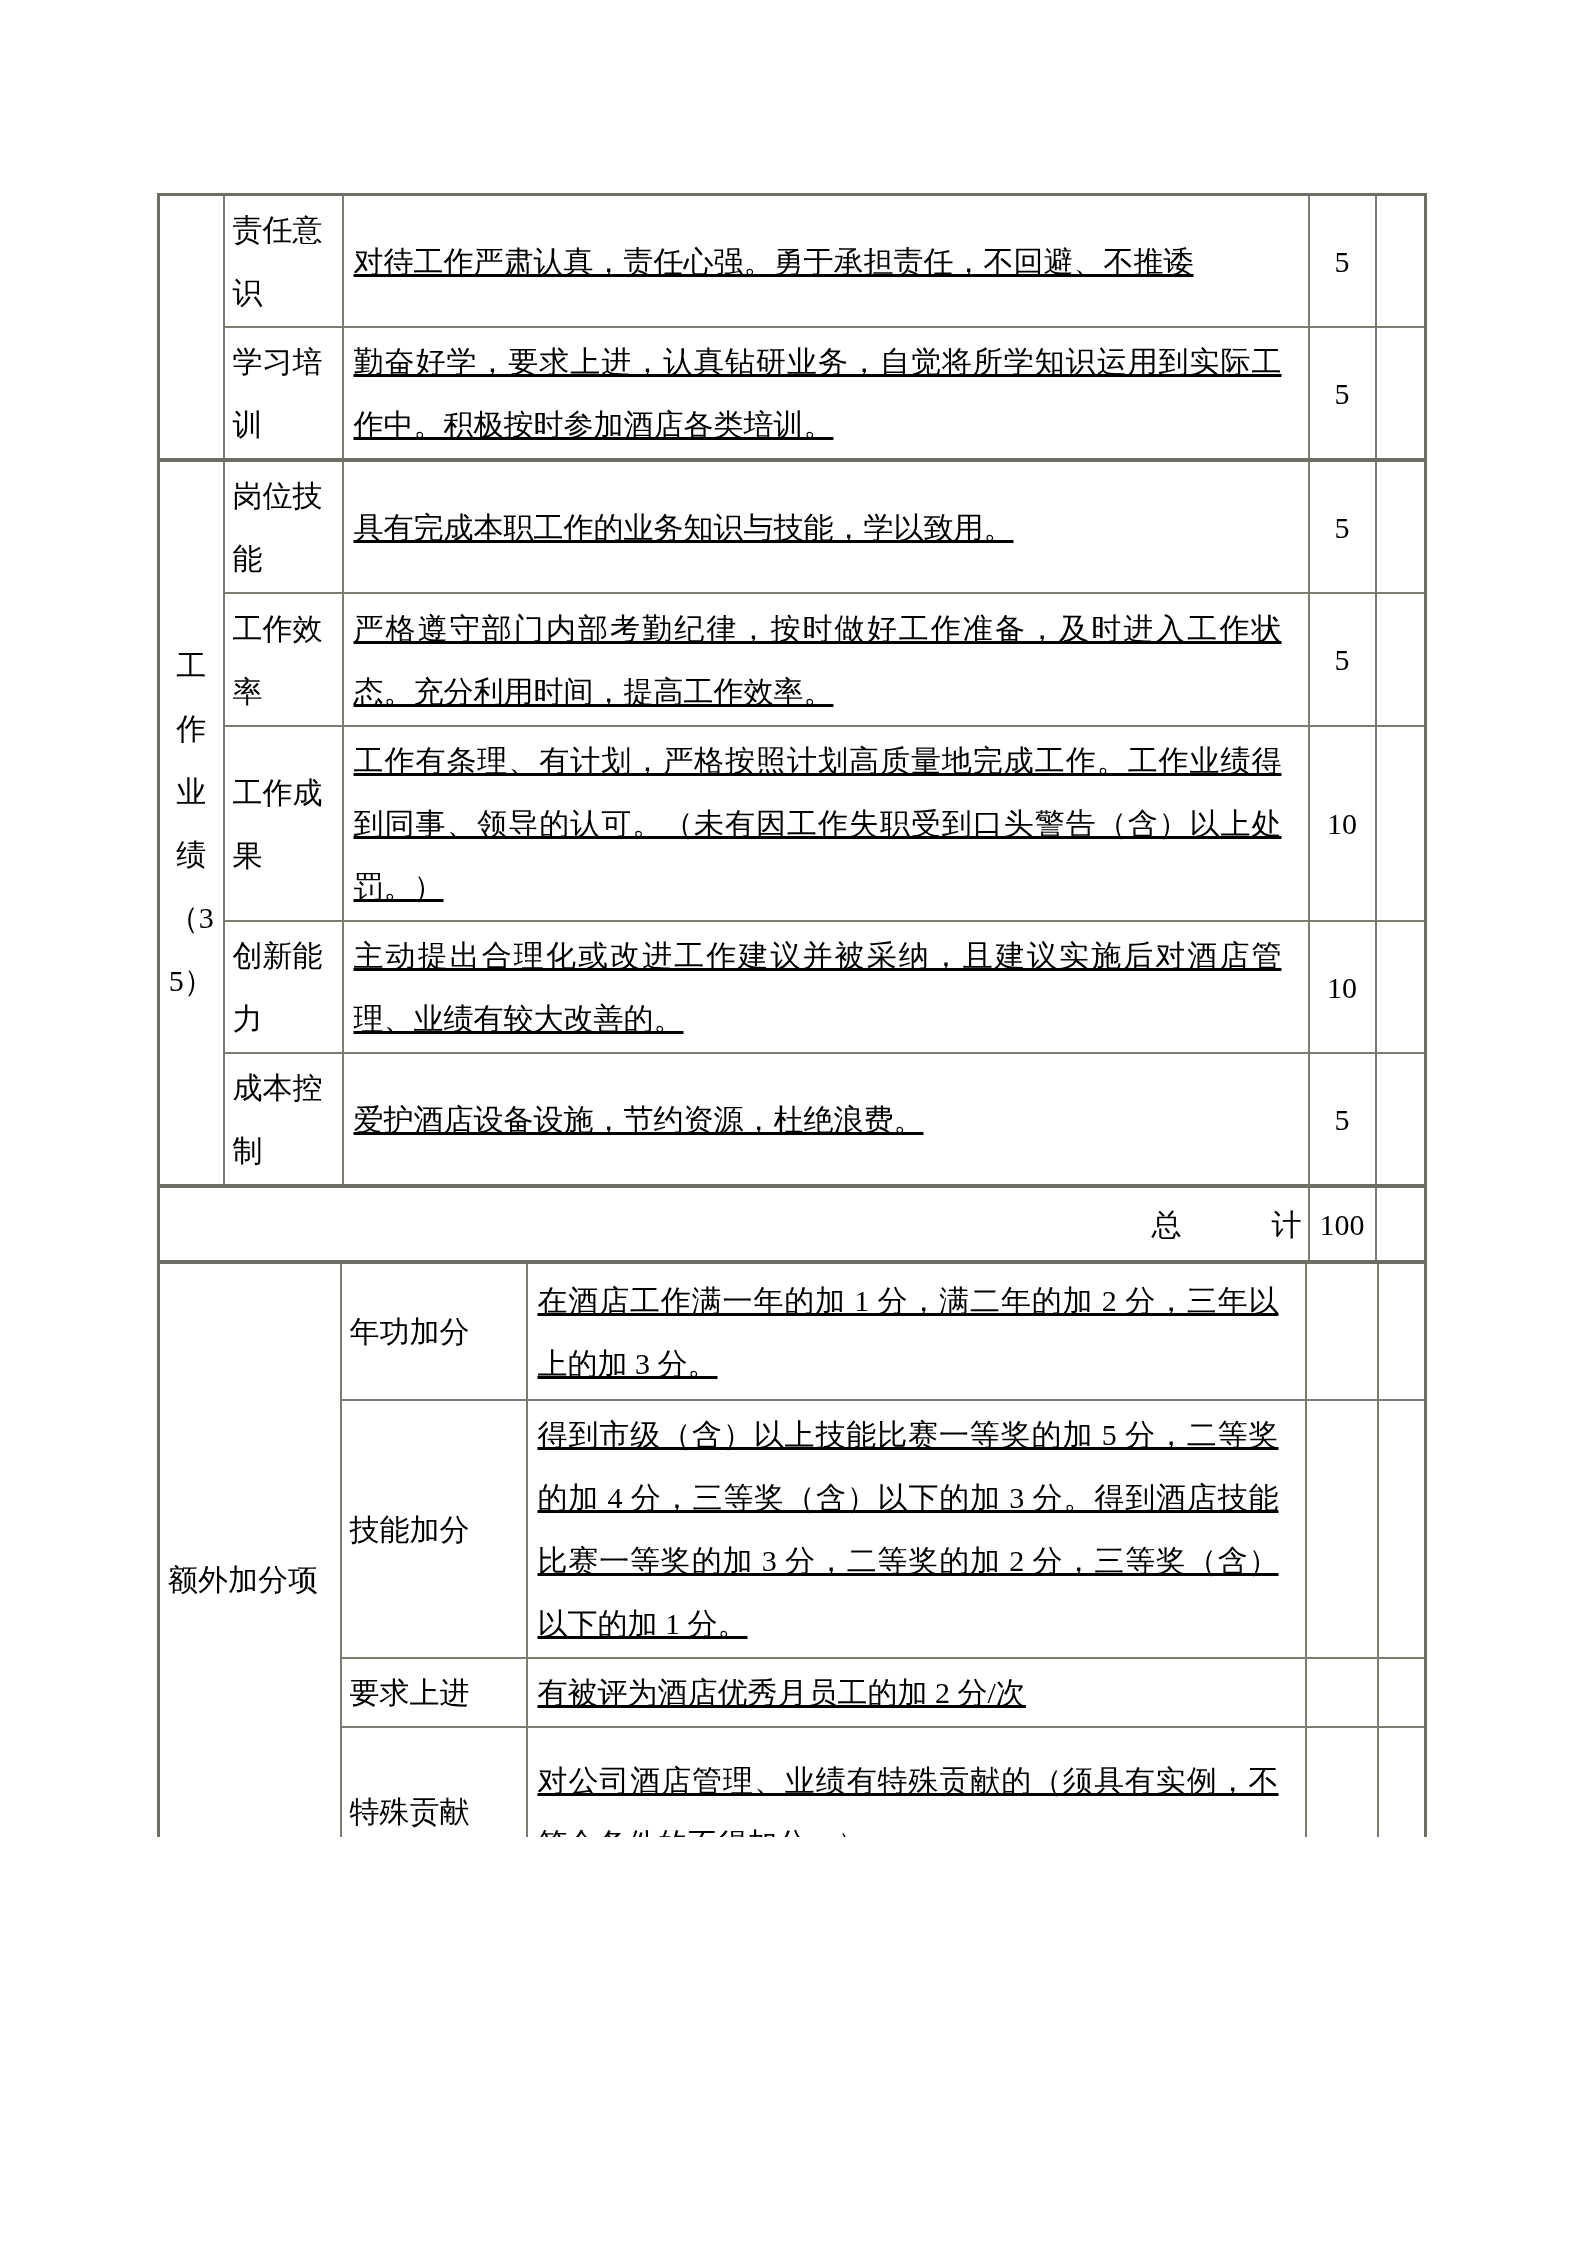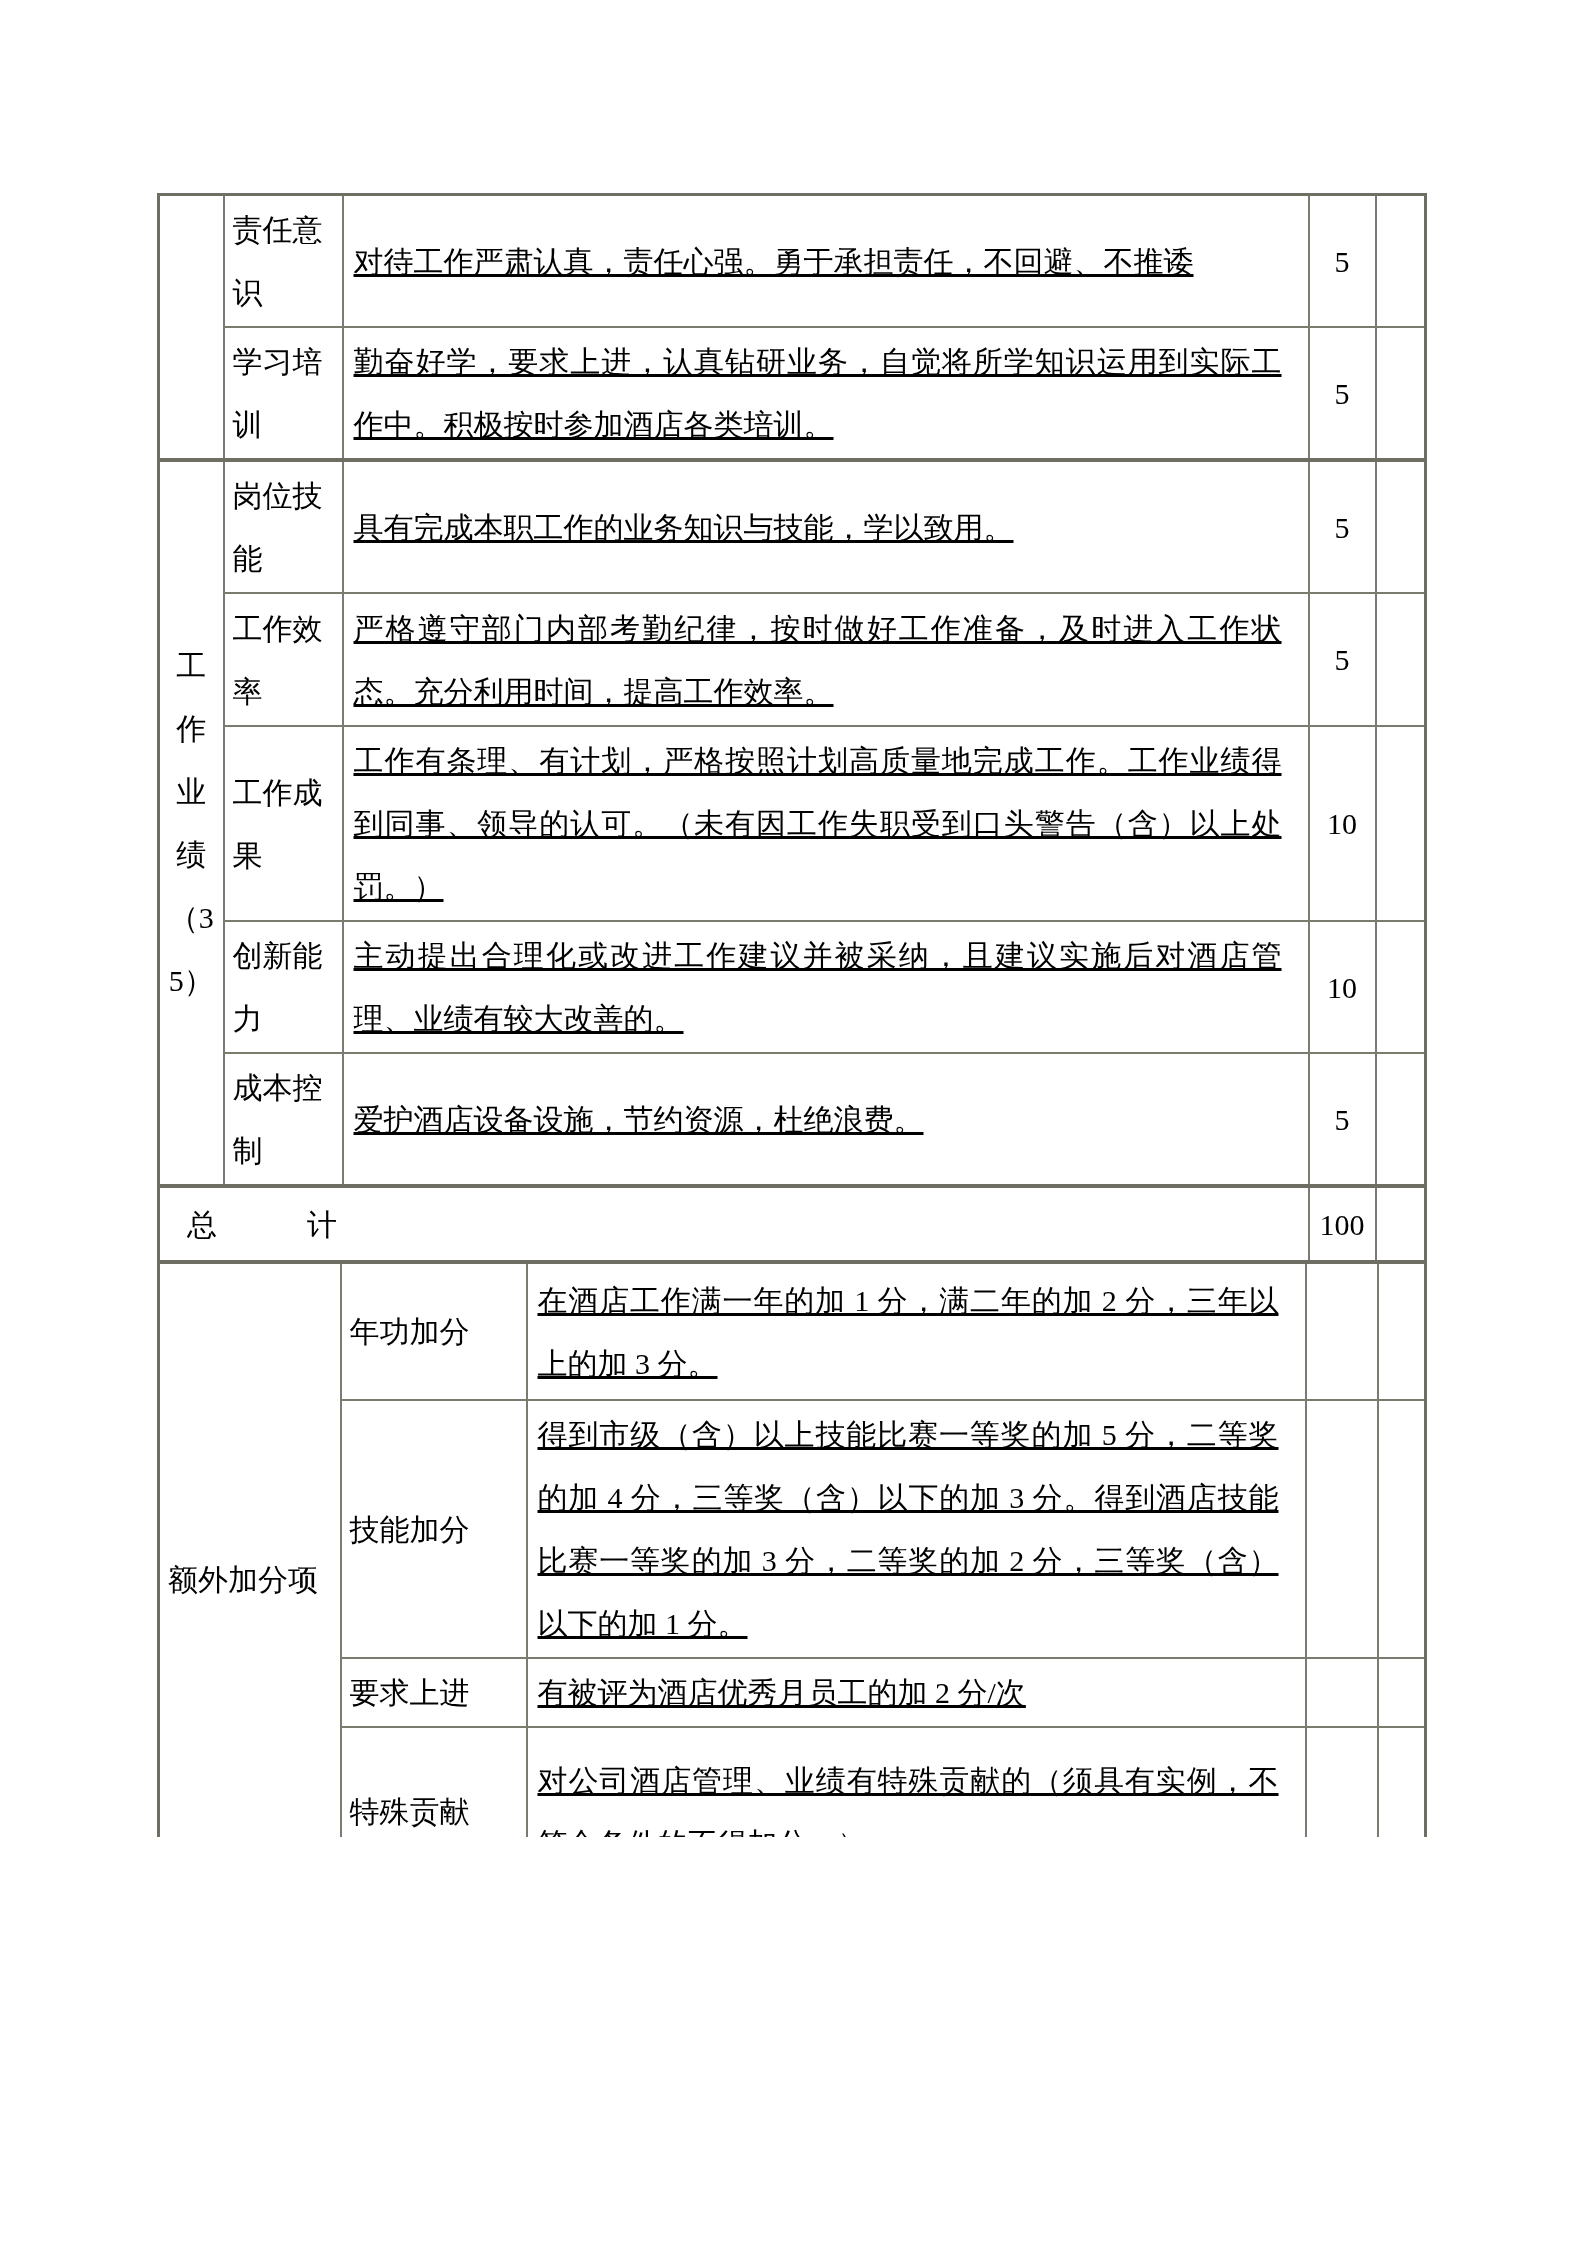--- a/index.html
+++ b/index.html
@@ -35,21 +35,21 @@
     padding:2px 4px;
   }
   td.label{padding-left:8px;}
   td.desc{
     text-align:justify;
     padding:2px 26px 2px 10px;
     text-decoration:underline;
   }
   td.score{text-align:center;padding:2px 2px;}
   td.entry{padding:0;}
-  td.total-label{padding-left:27px;}
+  td.total-label{padding-left:27px;text-align:right;}
   .note{
     position:absolute;left:160px;top:1968px;
     font-size:22px;
   }
   .watermark{
     position:absolute;top:2163px;right:22px;
     font-family:"Liberation Sans","DejaVu Sans",sans-serif;
     font-size:46px;font-weight:bold;line-height:58px;
     letter-spacing:2px;
     color:#383838;

